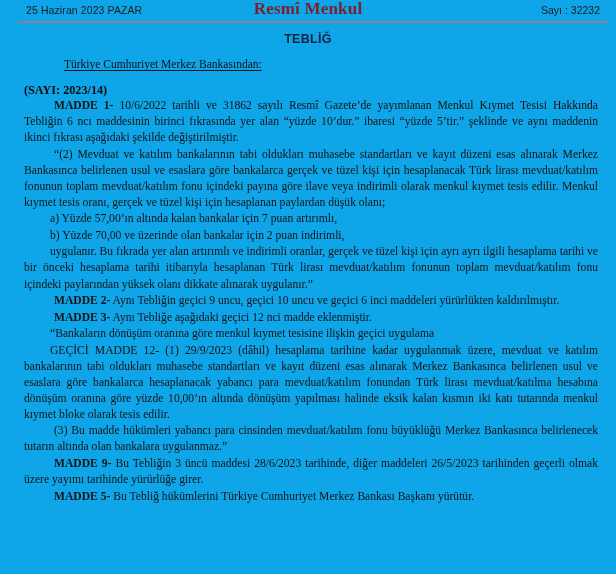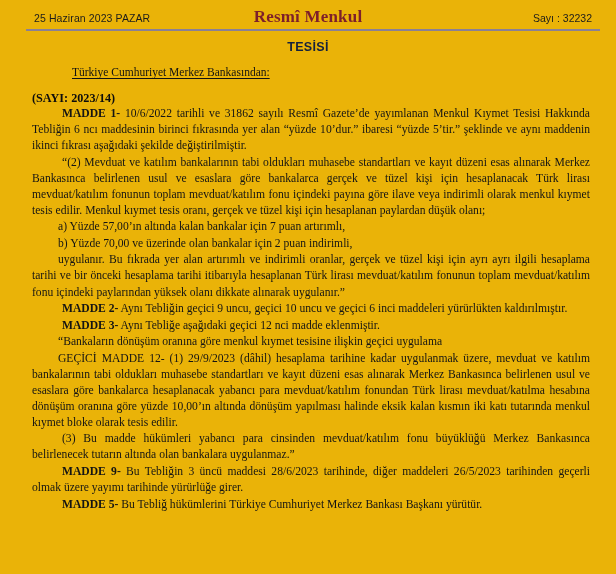--- a/index.html
+++ b/index.html
@@ -14,22 +14,22 @@
     overflow: hidden;
     font-family: "Liberation Serif", "DejaVu Serif", serif;
     color: #1a1a1a;
     -webkit-font-smoothing: antialiased;
   }
   .page {
     position: relative;
     width: 616px;
     height: 574px;
     box-sizing: border-box;
-    padding: 8px;
-    background: #eab308;
+    padding: 0;
+    background: #0ea5e9;
   }
 
   
   .masthead {
     position: relative;
     height: 22px;
     padding: 0 12px 0 26px;
     box-sizing: border-box;
   }
   .masthead-date {
@@ -134,21 +134,21 @@
 
 <div class="page">
 
   <div class="masthead">
     <div class="masthead-date">25 Haziran 2023 PAZAR</div>
     <div class="masthead-title">Resmî Menkul</div>
     <div class="masthead-number">Sayı : 32232</div>
     <div class="masthead-rule"></div>
   </div>
 
-  <div class="section-heading">TESİSİ</div>
+  <div class="section-heading">TEBLİĞ</div>
 
   <div class="content">
 
     <div class="issuer">Türkiye Cumhuriyet Merkez Bankasından:</div>
 
     <div class="doc-subtitle">(SAYI: 2023/14)</div>
 
     <p class="para indent spacer-top"><span class="bold">MADDE 1-</span><span> 10/6/2022 tarihli ve 31862 sayılı Resmî Gazete’de yayımlanan Menkul Kıymet Tesisi Hakkında Tebliğin 6 ncı maddesinin birinci fıkrasında yer alan “yüzde 10’dur.” ibaresi “yüzde 5’tir.” şeklinde ve aynı maddenin ikinci fıkrası aşağıdaki şekilde değiştirilmiştir.</span></p>
 
     <p class="para indent">“(2) Mevduat ve katılım bankalarının tabi oldukları muhasebe standartları ve kayıt düzeni esas alınarak Merkez Bankasınca belirlenen usul ve esaslara göre bankalarca gerçek ve tüzel kişi için hesaplanacak Türk lirası mevduat/katılım fonunun toplam mevduat/katılım fonu içindeki payına göre ilave veya indirimli olarak menkul kıymet tesis edilir. Menkul kıymet tesis oranı, gerçek ve tüzel kişi için hesaplanan paylardan düşük olanı;</p>

